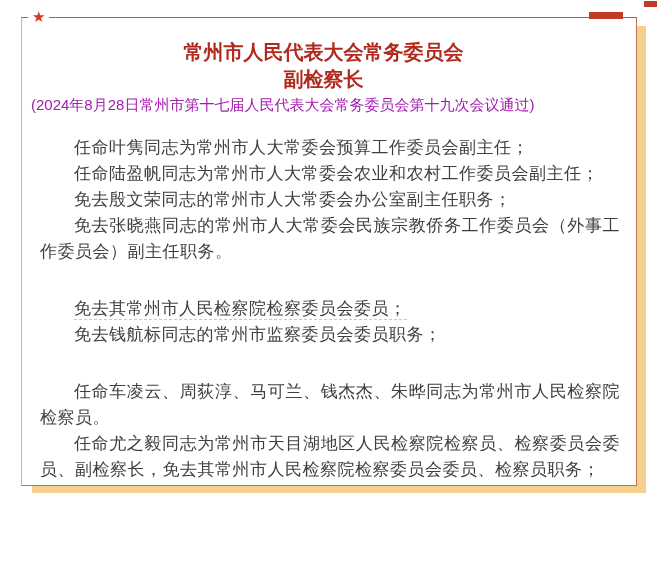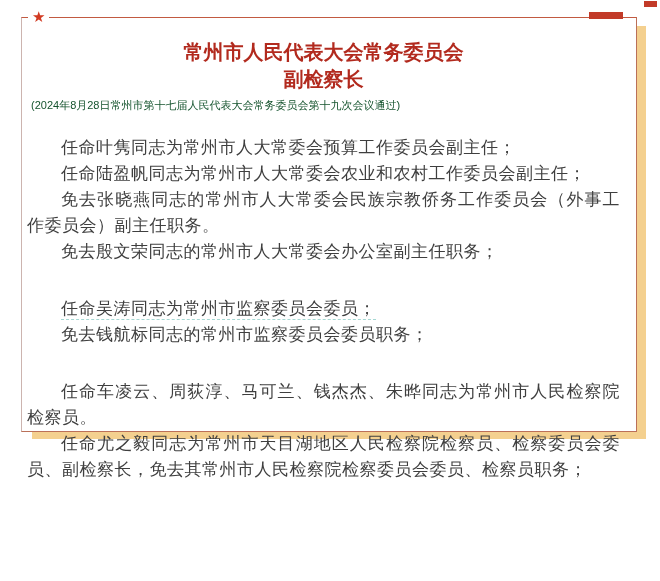--- a/index.html
+++ b/index.html
@@ -15,21 +15,21 @@
     position: relative;
     width: 660px;
     height: 581px;
     background: #ffffff;
   }
   .doc-card {
     position: absolute;
     left: 21px;
     top: 17px;
     width: 616px;
-    height: 415px;
+    height: 469px;
     background: #ffffff;
     border-top: 1px solid #c25a41;
     border-left: 1px solid #ccb4af;
     border-right: 1px solid #bb7058;
     border-bottom: 1px solid #bb7058;
     box-shadow: 10px 8px 0 -1px #f4d08f;
     box-sizing: border-box;
   }
   .star {
     position: absolute;
@@ -67,27 +67,27 @@
   }
   .title {
     text-align: center;
     color: #b22a1e;
     font-weight: bold;
     font-size: 20px;
     line-height: 27px;
     margin: 0;
   }
   .subtitle {
-    color: #14532d;
-    font-size: 11px;
+    color: #a21caf;
+    font-size: 15px;
     line-height: 18px;
     margin-top: 3px;
     padding-left: 4px;
   }
-  .section { margin-top: 31px; }
+  .section { margin-top: 31px; margin-left: 13px; }
   .section.first { margin-top: 21px; }
   .stmt {
     margin: 0;
     font-size: 17px;
     line-height: 26px;
     color: #3f3f3f;
     text-indent: 2em;
     text-align: justify;
     letter-spacing: 0.5px;
   }
@@ -111,26 +111,26 @@
       <h1 class="title">
         <span>常州市人民代表大会常务委员会</span><br>
         <span>副检察长</span>
       </h1>
 
       <div class="subtitle">(2024年8月28日常州市第十七届人民代表大会常务委员会第十九次会议通过)</div>
 
       <div class="section first">
         <p class="stmt"><span>任命叶隽同志为常州市人大常委会预算工作委员会副主任；</span></p>
         <p class="stmt"><span>任命陆盈帆同志为常州市人大常委会农业和农村工作委员会副主任；</span></p>
+        <p class="stmt"><span>免去殷文荣同志的常州市人大常委会办公室副主任职务；</span></p>
         <p class="stmt"><span>免去张晓燕同志的常州市人大常委会民族宗教侨务工作委员会（外事工作委员会）副主任职务。</span></p>
-        <p class="stmt"><span>免去殷文荣同志的常州市人大常委会办公室副主任职务；</span></p>
       </div>
 
       <div class="section">
-        <p class="stmt u-dash"><span>任命吴涛同志为常州市监察委员会委员；</span></p>
+        <p class="stmt u-dash"><span>免去其常州市人民检察院检察委员会委员；</span></p>
         <p class="stmt"><span>免去钱航标同志的常州市监察委员会委员职务；</span></p>
       </div>
 
       <div class="section">
         <p class="stmt"><span>任命车凌云、周荻淳、马可兰、钱杰杰、朱晔同志为常州市人民检察院检察员。</span></p>
         <p class="stmt"><span>任命尤之毅同志为常州市天目湖地区人民检察院检察员、检察委员会委员、副检察长，免去其常州市人民检察院检察委员会委员、检察员职务；</span></p>
       </div>
 
     </div>
   </div>

